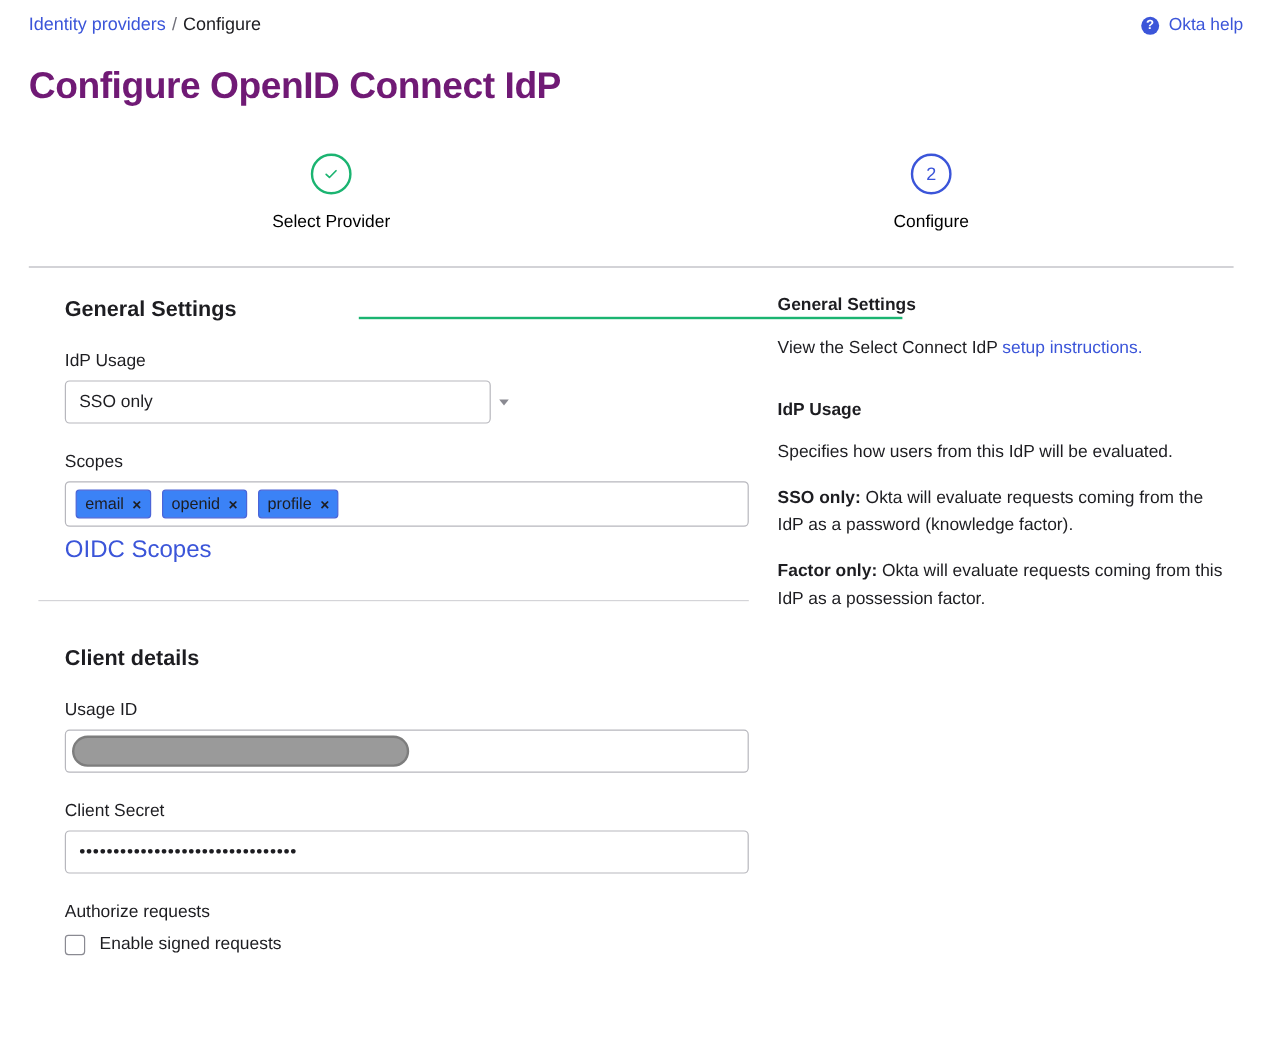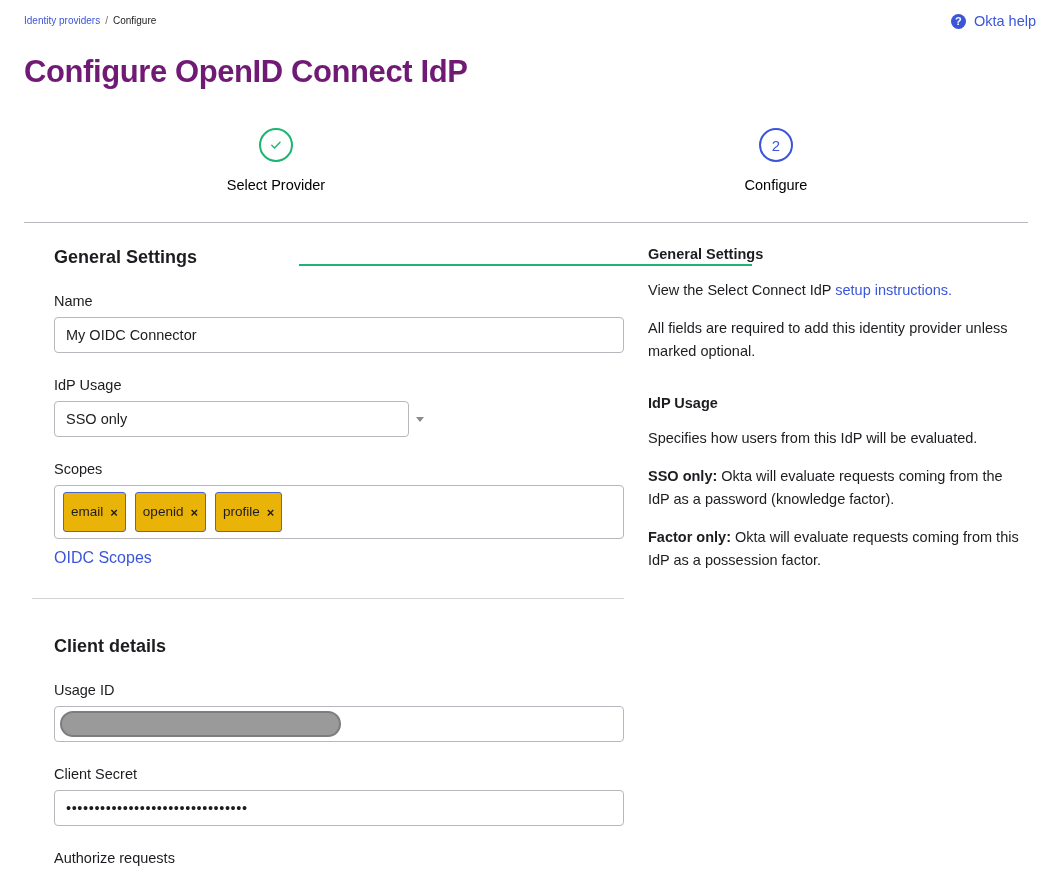--- a/index.html
+++ b/index.html
@@ -20,21 +20,21 @@
   
   .topbar {
     position: absolute;
     left: 0; top: 0;
     width: 1060px;
     height: 42px;
   }
   .breadcrumb {
     position: absolute;
     left: 24px; top: 12px;
-    font-size: 10px;
+    font-size: 15px;
     line-height: 18px;
     white-space: nowrap;
   }
   .crumb-link {
     color: #3b55d9;
     text-decoration: none;
     cursor: pointer;
   }
   .crumb-sep {
     color: #6e6e78;
@@ -251,42 +251,42 @@
     background: #ffffff;
     padding: 6px 8px;
     display: flex;
     align-items: center;
     gap: 9px;
   }
   .chip {
     display: inline-flex;
     align-items: center;
     gap: 7px;
-    height: 40px;
+    height: 24px;
     padding: 0 7px;
     border: 1px solid #4b65d8;
     border-radius: 3px;
-    background: #eab308;
+    background: #3b82f6;
     font-size: 13.5px;
     line-height: 22px;
     color: #1d1d21;
     white-space: nowrap;
   }
   .chip-x {
     font-size: 13px;
     font-weight: bold;
     color: #1d1d21;
     cursor: pointer;
     line-height: 1;
   }
 
   .inline-link {
     display: inline-block;
     margin-top: 10px;
-    font-size: 16px;
+    font-size: 20px;
     line-height: 18px;
     color: #3b55d9;
     text-decoration: none;
     cursor: pointer;
   }
 
   .section-divider {
     width: 592px;
     height: 1px;
     background: #d4d4d8;
@@ -369,24 +369,20 @@
     <div class="step-label">Configure</div>
   </div>
 </div>
 
 <div class="top-divider"></div>
 
 <div class="col-left">
 
   <h2 class="section-title">General Settings</h2>
 
-  <div class="field">
-    <label class="field-label">Name</label>
-    <input class="text-input" type="text" value="My OIDC Connector" style="">
-  </div>
 
   <div class="field">
     <label class="field-label">IdP Usage</label>
     <div class="select-wrap">
       <div class="select-box">SSO only</div>
       <span class="select-caret"></span>
     </div>
   </div>
 
   <div class="field">
@@ -438,21 +434,20 @@
 </div>
 
 <div class="col-right">
   <h3 class="help-head">General Settings</h3>
 
   <p class="help-p">
     <span>View the Select Connect IdP</span>
     <a class="help-link">setup instructions.</a>
   </p>
 
-  <p class="help-p">All fields are required to add this identity provider unless marked optional.</p>
 
   <h3 class="help-head spaced">IdP Usage</h3>
 
   <p class="help-p tight">Specifies how users from this IdP will be evaluated.</p>
 
   <p class="help-p">
     <span class="help-b">SSO only:</span>
     <span>Okta will evaluate requests coming from the IdP as a password (knowledge factor).</span>
   </p>
 

